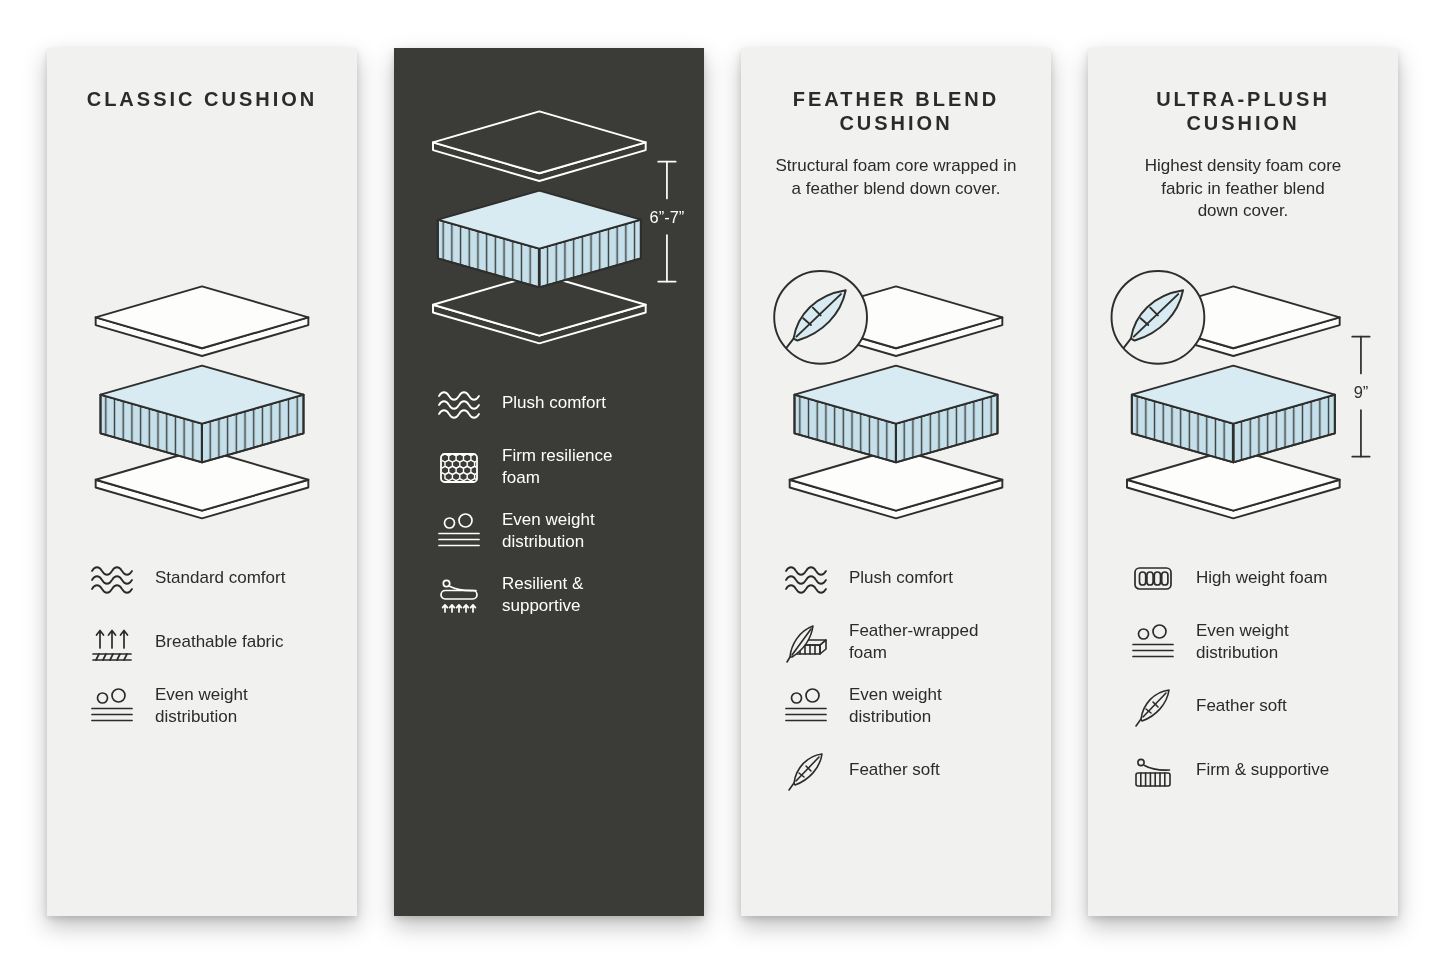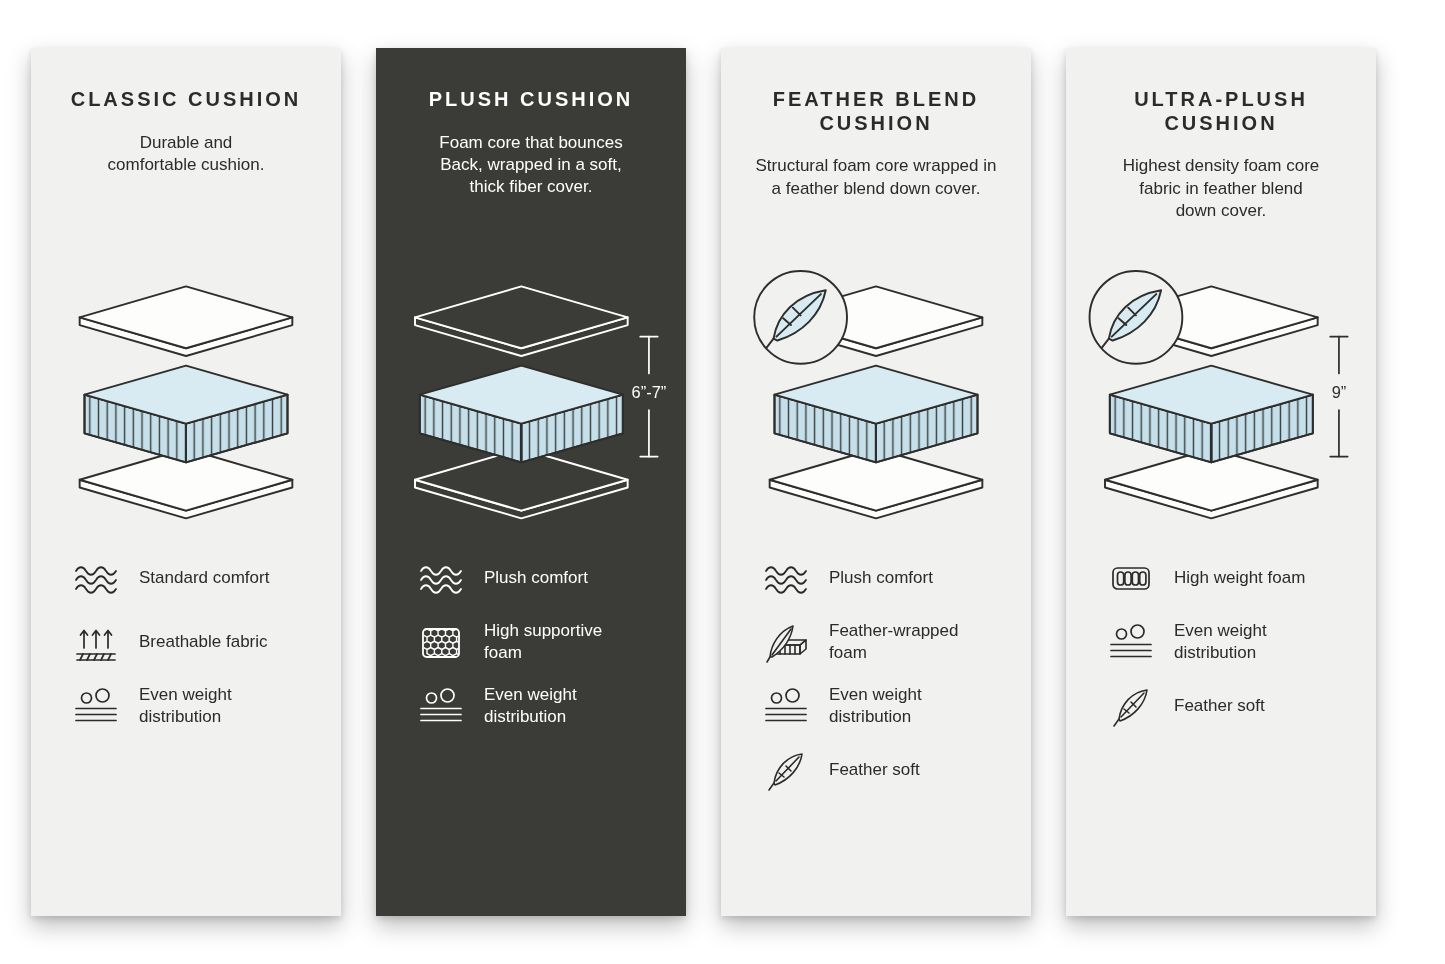--- a/index.html
+++ b/index.html
@@ -6,23 +6,23 @@
   html, body { width: 1445px; height: 964px; }
   body {
     background: #ffffff;
     font-family: "Liberation Sans", "DejaVu Sans", sans-serif;
     color: #2b2b2b;
     overflow: hidden;
   }
   .board {
     display: flex;
     gap: 35px;
-    justify-content: flex-start;
+    justify-content: space-between;
     align-items: flex-start;
-    padding: 48px 31px;
+    padding: 48px 47px;
   }
   .card {
     --bg: #f1f1ef;
     width: 310px;
     height: 868px;
     background: var(--bg);
     padding: 40px 24px 0;
     box-shadow: 0 10px 22px rgba(0,0,0,.25), 0 3px 6px rgba(0,0,0,.12);
     display: flex;
     flex-direction: column;
@@ -63,22 +63,20 @@
   .f-icon svg { width: 100%; height: 100%; display: block; }
   .f-label { font-size: 17px; line-height: 1.28; white-space: pre-line; }
 </style>
 </head>
 <body>
 
 <main class="board">
     <section class="card">
     <header class="head">
       <h2 class="title">CLASSIC CUSHION</h2>
-      <p class="desc">Durable and
-comfortable cushion.</p>
     </header>
     <div class="illo">
         <svg viewBox="-10 0 300 270" width="290" height="261">
           <defs>
             <pattern id="h0" width="9" height="60" patternUnits="userSpaceOnUse">
               <line x1="4.5" y1="0" x2="4.5" y2="60" stroke="#2e2e2c" stroke-width="1.5" opacity="0.9"></line>
             </pattern>
           </defs>
           <g stroke="#2e2e2c" stroke-width="2" stroke-linejoin="round" fill="#fdfdfc">
     <path d="M30 218 L140 250 L250 218 L250 226 L140 258 L30 226 Z"></path>
@@ -135,26 +133,20 @@
     <path d="M4 26.5h40M4 32.5h40M4 38.5h40"></path>
               </g>
             </svg>
           </span>
       <span class="f-label">Even weight
 distribution</span>
     </li>
       </ul>
   </section>
     <section class="card dark">
-    <header class="head">
-      <h2 class="title">PLUSH CUSHION</h2>
-      <p class="desc">Foam core that bounces
-Back, wrapped in a soft,
-thick fiber cover.</p>
-    </header>
     <div class="illo">
         <svg viewBox="0 0 300 270" width="290" height="261">
           <defs>
             <pattern id="h1" width="9" height="60" patternUnits="userSpaceOnUse">
               <line x1="4.5" y1="0" x2="4.5" y2="60" stroke="#2e2e2c" stroke-width="1.5" opacity="0.9"></line>
             </pattern>
           </defs>
           <g stroke="#ffffff" stroke-width="2" stroke-linejoin="round" fill="#3b3b38">
     <path d="M30 218 L140 250 L250 218 L250 226 L140 258 L30 226 Z"></path>
     <path d="M140 186 L250 218 L140 250 L30 218 Z"></path>
@@ -201,35 +193,53 @@
                 <clipPath id="hc">
                   <rect x="6.8" y="11.8" width="34.4" height="26.4" rx="3"></rect>
                 </clipPath>
               </defs>
     <g fill="none" stroke="currentColor">
     <rect x="6" y="11" width="36" height="28" rx="3.5" stroke-width="1.8"></rect>
     <path clip-path="url(#hc)" stroke-width="1.4" d="M6.3 13.0L10.0 11.0L13.7 13.0V17.0L10.0 19.0L6.3 17.0ZM13.7 13.0L17.4 11.0L21.1 13.0V17.0L17.4 19.0L13.7 17.0ZM21.1 13.0L24.8 11.0L28.5 13.0V17.0L24.8 19.0L21.1 17.0ZM28.5 13.0L32.2 11.0L35.9 13.0V17.0L32.2 19.0L28.5 17.0ZM35.9 13.0L39.6 11.0L43.3 13.0V17.0L39.6 19.0L35.9 17.0ZM10.0 19.2L13.7 17.2L17.4 19.2V23.2L13.7 25.2L10.0 23.2ZM17.4 19.2L21.1 17.2L24.8 19.2V23.2L21.1 25.2L17.4 23.2ZM24.8 19.2L28.5 17.2L32.2 19.2V23.2L28.5 25.2L24.8 23.2ZM32.2 19.2L35.9 17.2L39.6 19.2V23.2L35.9 25.2L32.2 23.2ZM39.6 19.2L43.3 17.2L47.0 19.2V23.2L43.3 25.2L39.6 23.2ZM6.3 25.4L10.0 23.4L13.7 25.4V29.4L10.0 31.4L6.3 29.4ZM13.7 25.4L17.4 23.4L21.1 25.4V29.4L17.4 31.4L13.7 29.4ZM21.1 25.4L24.8 23.4L28.5 25.4V29.4L24.8 31.4L21.1 29.4ZM28.5 25.4L32.2 23.4L35.9 25.4V29.4L32.2 31.4L28.5 29.4ZM35.9 25.4L39.6 23.4L43.3 25.4V29.4L39.6 31.4L35.9 29.4ZM10.0 31.6L13.7 29.6L17.4 31.6V35.6L13.7 37.6L10.0 35.6ZM17.4 31.6L21.1 29.6L24.8 31.6V35.6L21.1 37.6L17.4 35.6ZM24.8 31.6L28.5 29.6L32.2 31.6V35.6L28.5 37.6L24.8 35.6ZM32.2 31.6L35.9 29.6L39.6 31.6V35.6L35.9 37.6L32.2 35.6ZM39.6 31.6L43.3 29.6L47.0 31.6V35.6L43.3 37.6L39.6 35.6Z"></path>
               </g>
             </svg>
           </span>
-      <span class="f-label">High supportive
+      <span class="f-label">Firm resilience
 foam</span>
     </li>
     <li class="feature">
       <span class="f-icon">
             <svg viewBox="0 0 48 48">
               <g fill="none" stroke="currentColor" stroke-width="1.7" stroke-linecap="round">
     <circle cx="14.5" cy="16" r="5"></circle>
                 <circle cx="30.5" cy="13.5" r="6.5"></circle>
     <path d="M4 26.5h40M4 32.5h40M4 38.5h40"></path>
               </g>
             </svg>
           </span>
       <span class="f-label">Even weight
 distribution</span>
+    </li>
+    <li class="feature">
+      <span class="f-icon">
+            <svg viewBox="0 0 48 48">
+              <g fill="none" stroke="currentColor" stroke-width="1.7" stroke-linecap="round" stroke-linejoin="round">
+    <circle cx="11.5" cy="12.5" r="3.2"></circle>
+    <path d="M15 15.5c8 4 16 4.5 26 4"></path>
+    <rect x="6" y="19.5" width="36" height="8.5" rx="4.2"></rect>
+    <path d="M10 41v-7M7.6 36.6 10 33.8l2.4 2.8"></path>
+    <path d="M17 41v-7M14.6 36.6 17 33.8l2.4 2.8"></path>
+    <path d="M24 41v-7M21.6 36.6 24 33.8l2.4 2.8"></path>
+    <path d="M31 41v-7M28.6 36.6 31 33.8l2.4 2.8"></path>
+    <path d="M38 41v-7M35.6 36.6 38 33.8l2.4 2.8"></path>
+              </g>
+            </svg>
+          </span>
+      <span class="f-label">Resilient &amp;
+supportive</span>
     </li>
       </ul>
   </section>
     <section class="card">
     <header class="head">
       <h2 class="title">FEATHER BLEND
 CUSHION</h2>
       <p class="desc">Structural foam core wrapped in
 a feather blend down cover.</p>
     </header>
@@ -406,15 +416,28 @@
               <g fill="none" stroke="currentColor" stroke-width="1.6" stroke-linejoin="round" stroke-linecap="round">
     <path d="M12 37C14 22 25 10 40 8c-2 14-13 26-27 31z" fill="var(--bg)"></path>
     <path d="M14 35L37 11"></path>
     <path d="M12 37l-5 7"></path>
     <path d="M22 31l-5-4M29 25l-5-5"></path>
               </g>
             </svg>
           </span>
       <span class="f-label">Feather soft</span>
     </li>
+    <li class="feature">
+      <span class="f-icon">
+            <svg viewBox="0 0 48 48">
+              <g fill="none" stroke="currentColor" stroke-width="1.6" stroke-linecap="round" stroke-linejoin="round">
+    <circle cx="12" cy="16.5" r="3.1"></circle>
+    <path d="M15.5 19.5c7 4 15 5 25 4.5"></path>
+    <rect x="7" y="27" width="34" height="13" rx="2"></rect>
+    <path d="M11.8 27v13M16.6 27v13M21.4 27v13M26.2 27v13M31 27v13M35.8 27v13"></path>
+              </g>
+            </svg>
+          </span>
+      <span class="f-label">Firm &amp; supportive</span>
+    </li>
       </ul>
   </section>
   </main>
 
 </body></html>

